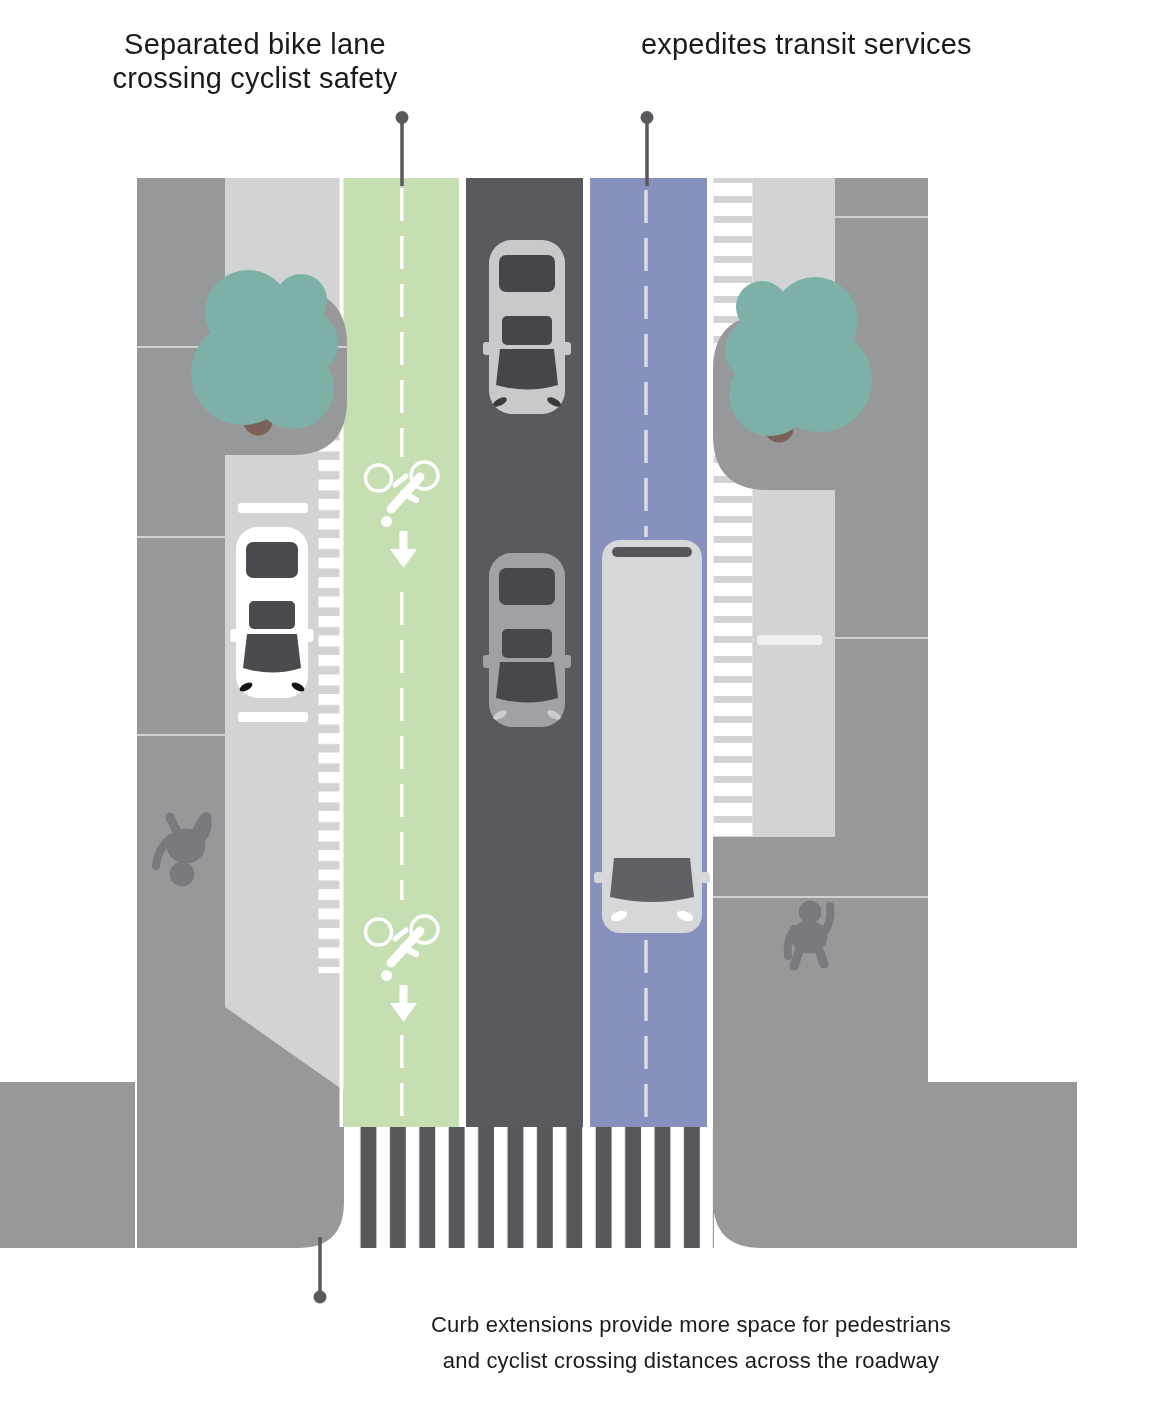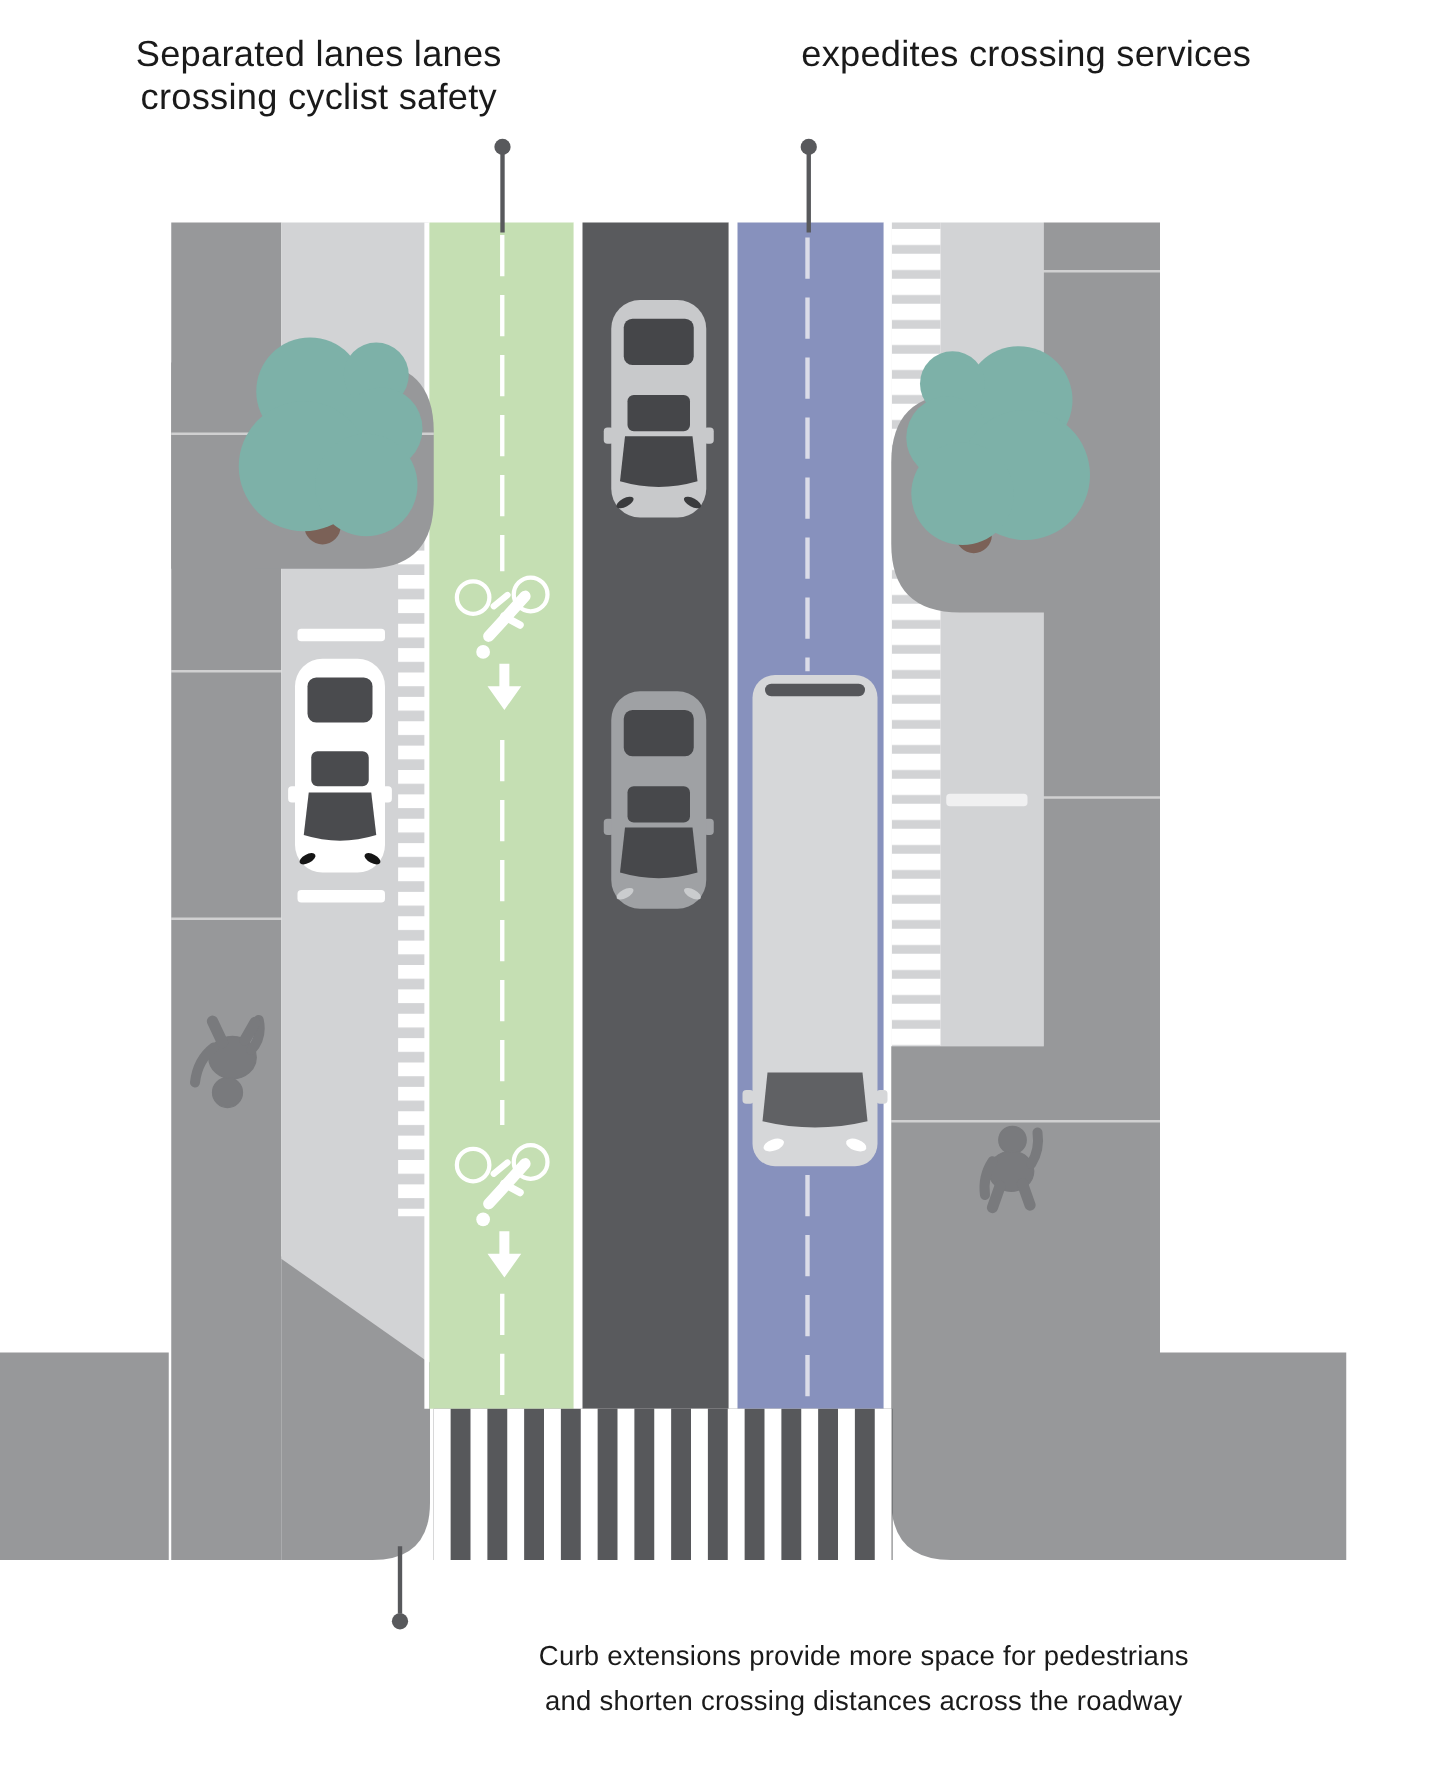--- a/index.html
+++ b/index.html
@@ -209,24 +209,24 @@
     <line class="ptr" x1="647" y1="122" x2="647" y2="186"></line>
     <circle cx="647" cy="117.5" r="6.5" fill="#58595c"></circle>
   </g>
   <g>
     <line class="ptr" x1="320" y1="1237" x2="320" y2="1291"></line>
     <circle cx="320" cy="1297" r="6.5" fill="#58595c"></circle>
   </g>
 </svg>
 
 <div class="label" id="label-bike">
-  <div>Separated lanes lanes</div>
+  <div>Separated bike lane</div>
   <div>crossing cyclist safety</div>
 </div>
 <div class="label" id="label-bus">
-  <div>expedites crossing services</div>
+  <div>expedites transit services</div>
 </div>
 <div class="label" id="label-curb">
   <div>Curb extensions provide more space for pedestrians</div>
-  <div>and shorten crossing distances across the roadway</div>
+  <div>and cyclist crossing distances across the roadway</div>
 </div>
 
 </div>
 
 </body></html>

